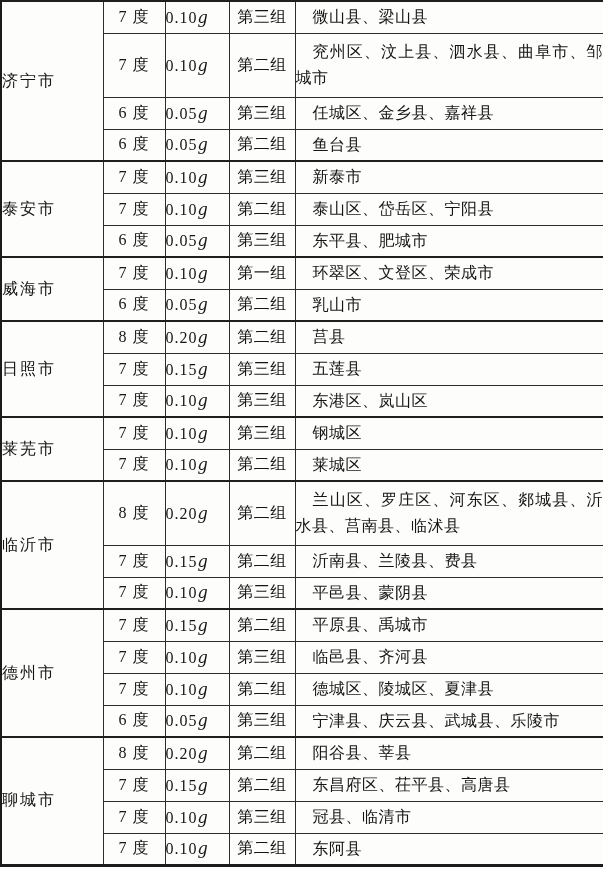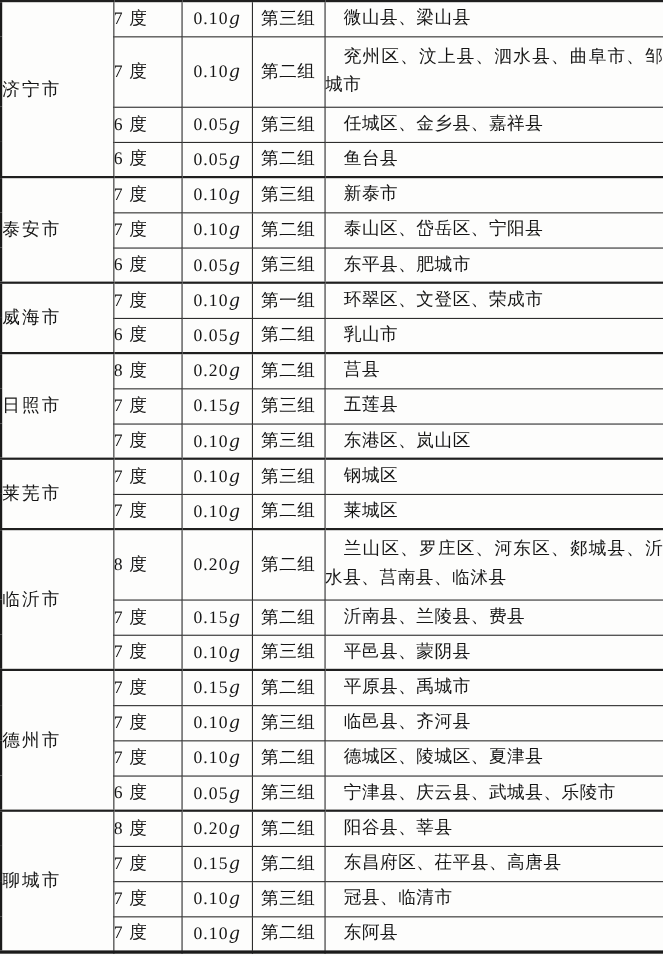--- a/index.html
+++ b/index.html
@@ -34,26 +34,26 @@
   tr.row.tall { height: 64px; }
   
   tr.section-start td { border-top: 2px solid #1f1f1f; }
 
   td.city-cell {
     text-align: left;
     letter-spacing: 2px;
     font-size: 16px;
   }
   td.intensity-cell {
-    text-align: left;
+    text-align: center;
     letter-spacing: 1px;
     white-space: nowrap;
   }
   td.acc-cell {
-    text-align: center;
+    text-align: left;
     white-space: nowrap;
   }
   .acc-num {
     font-family: "Liberation Serif", "DejaVu Serif", serif;
     letter-spacing: 1px;
   }
   .acc-unit {
     font-style: italic;
     font-family: "DejaVu Serif", "Liberation Serif", serif;
   }

